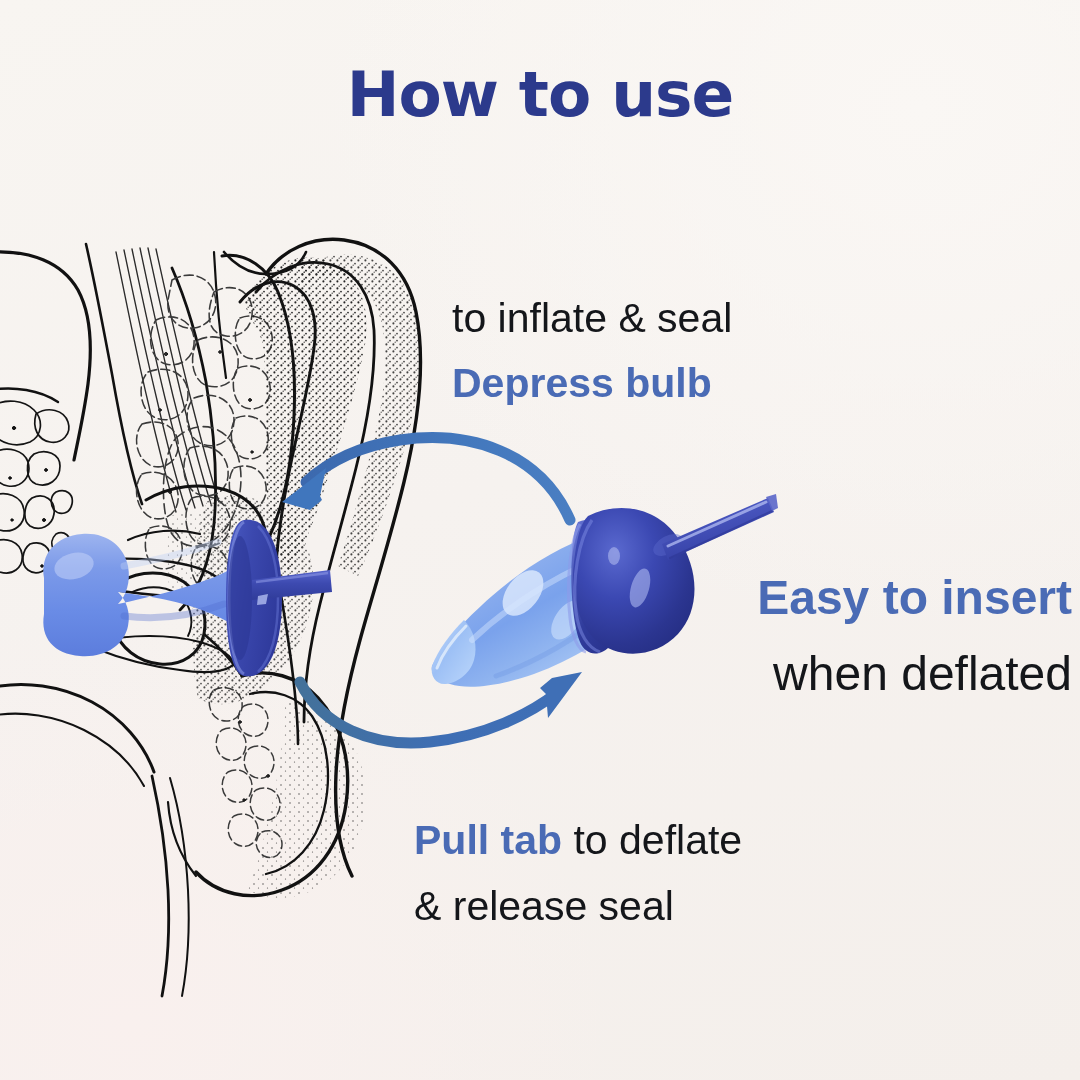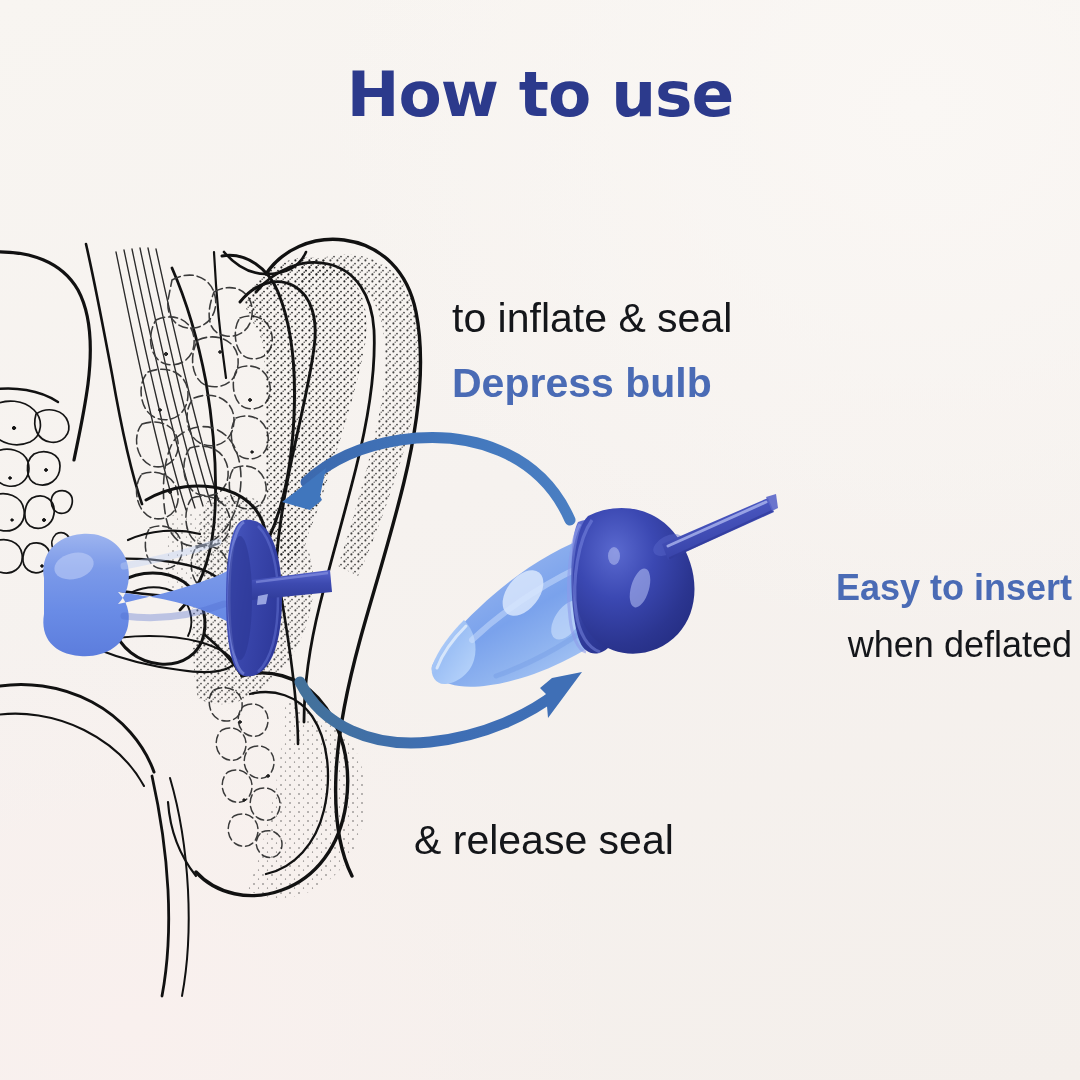--- a/index.html
+++ b/index.html
@@ -54,21 +54,21 @@
   #callout-depress {
     left: 452px;
     top: 286px;
     font-size: 41px;
     line-height: 1.58;
     text-align: left;
   }
   #callout-insert {
     right: 8px;
     top: 560px;
-    font-size: 36px;
+    font-size: 48px;
     line-height: 1.58;
     text-align: right;
   }
   #callout-pull {
     left: 414px;
     top: 808px;
     font-size: 41px;
     line-height: 1.60;
     text-align: left;
   }
@@ -443,17 +443,20 @@
     <div class="line">
       <span class="emph">Easy to insert</span>
     </div>
     <div class="line">
       <span class="plain">when deflated</span>
     </div>
   </div>
 
   <div class="callout" id="callout-pull">
     <div class="line">
+      <span class="emph">Pull tab</span><span class="plain"> to deflate</span>
+    </div>
+    <div class="line">
       <span class="plain">&amp; release seal</span>
     </div>
   </div>
 
 </div>
 
 </body></html>

